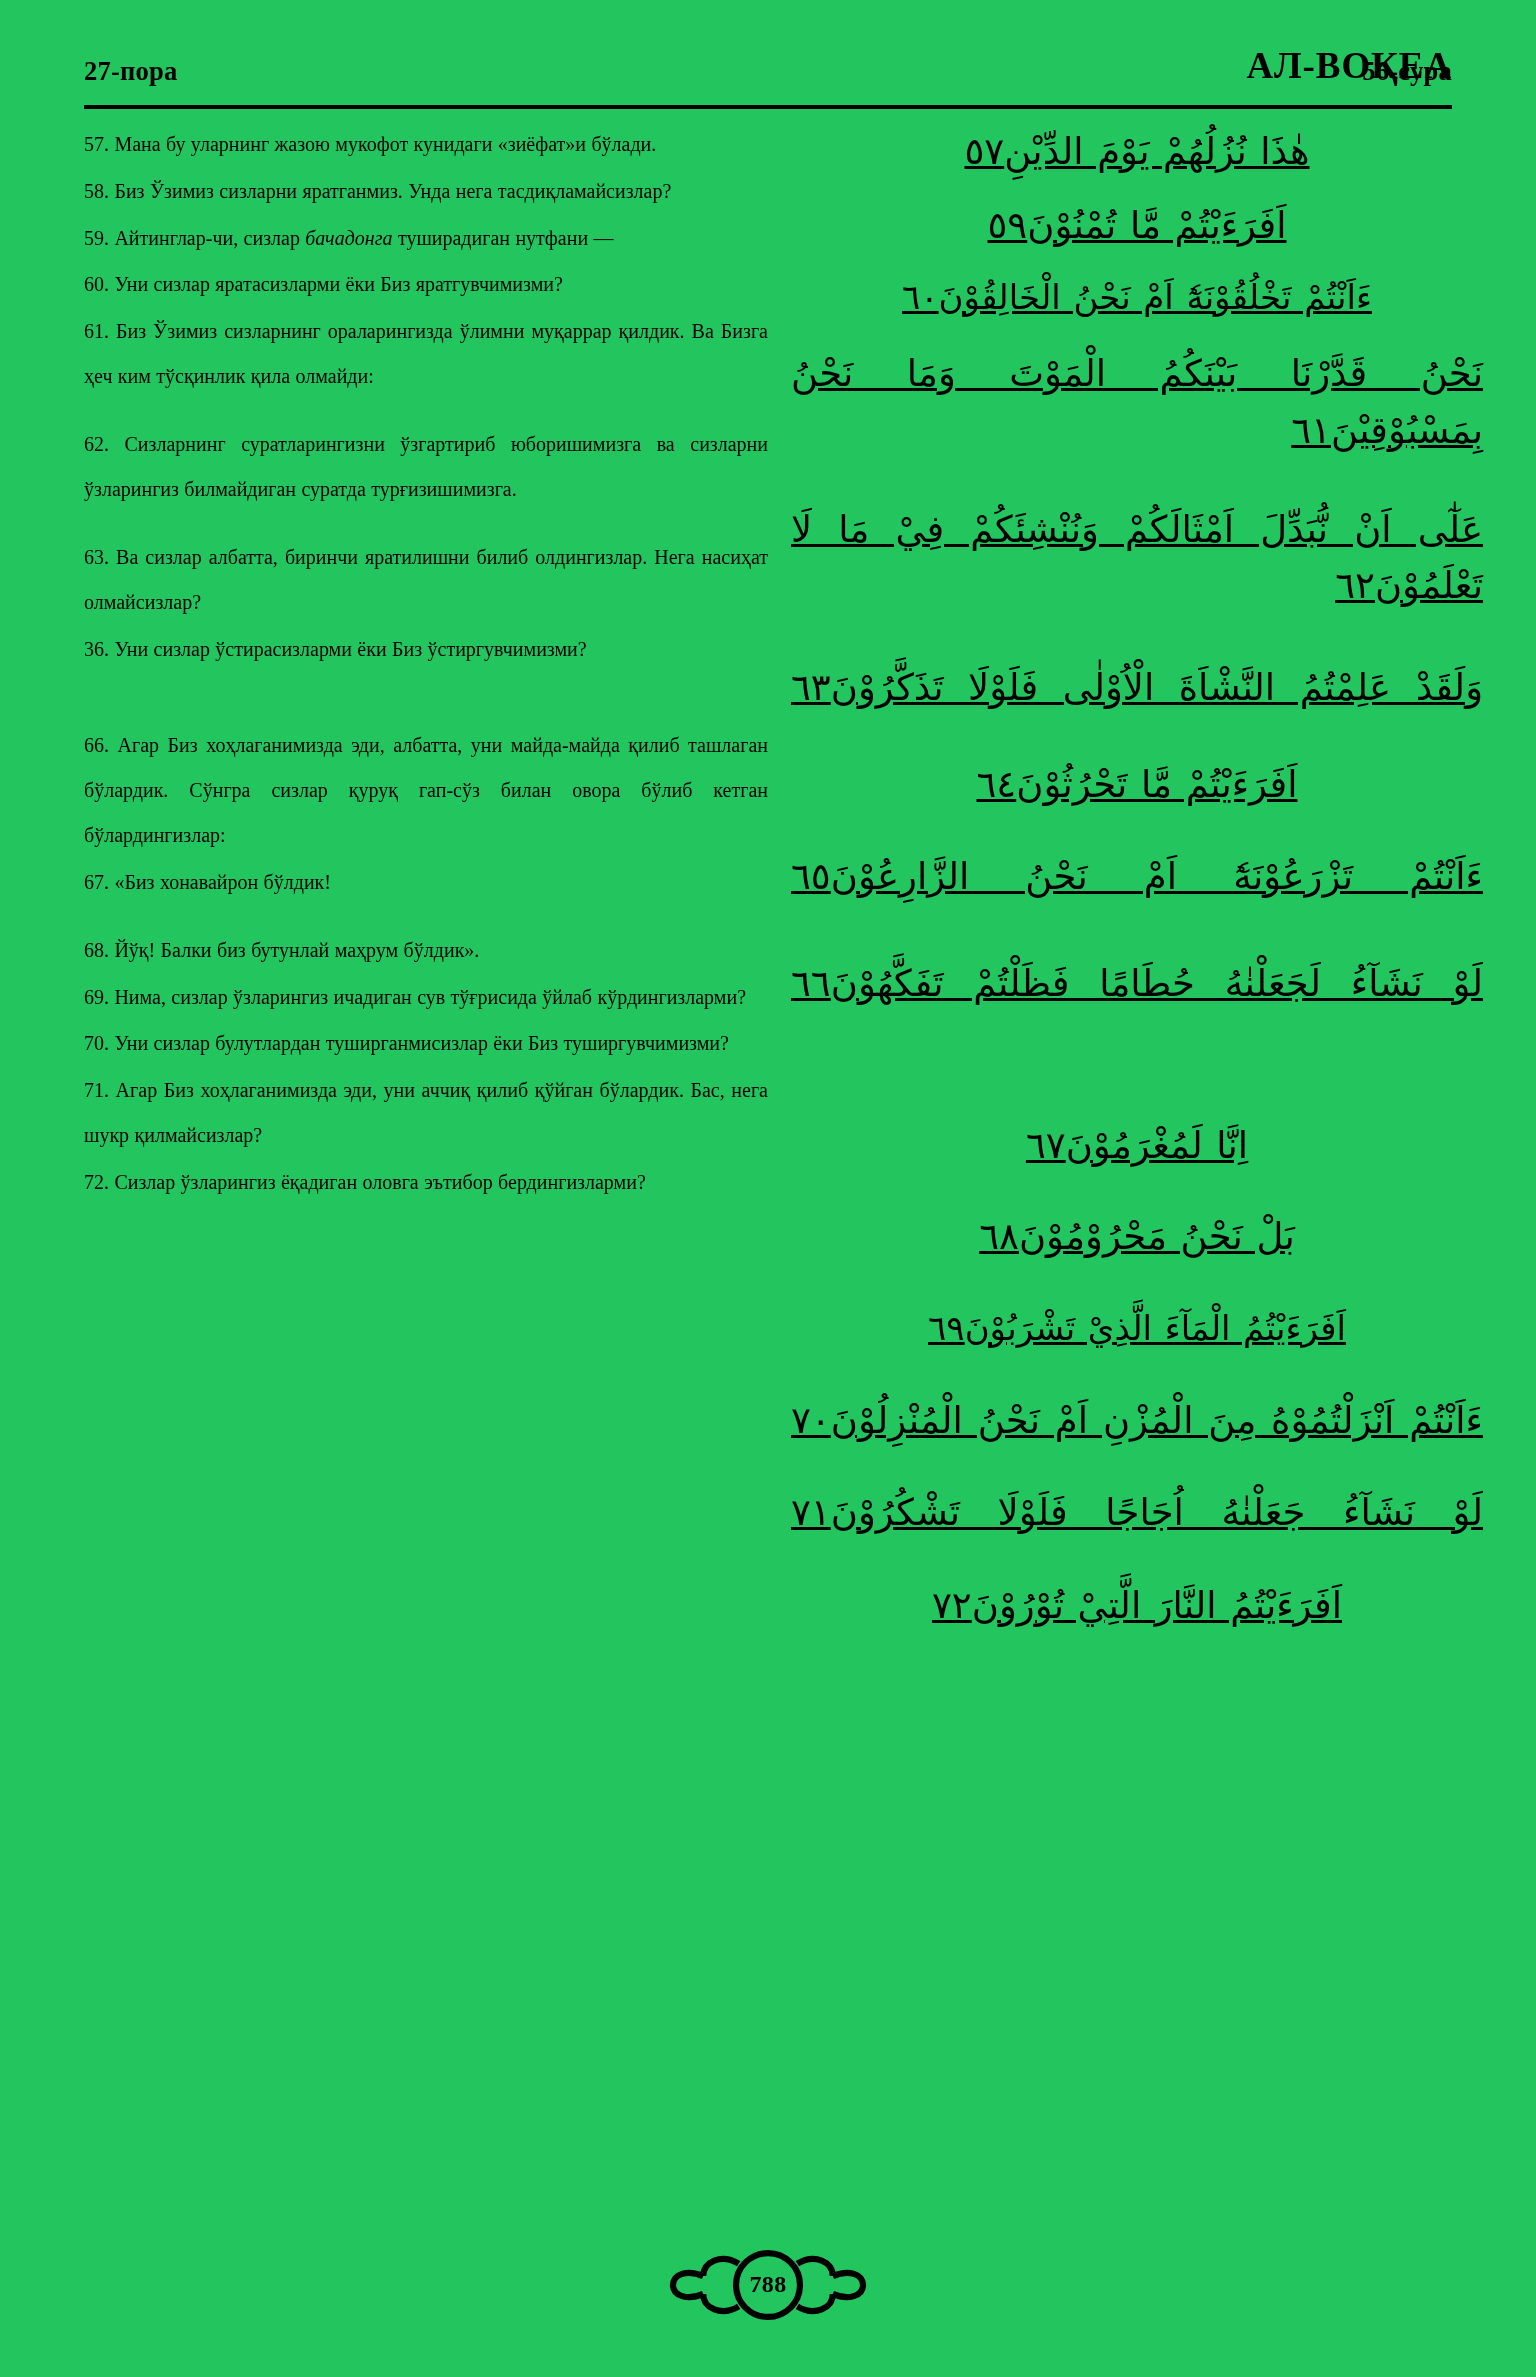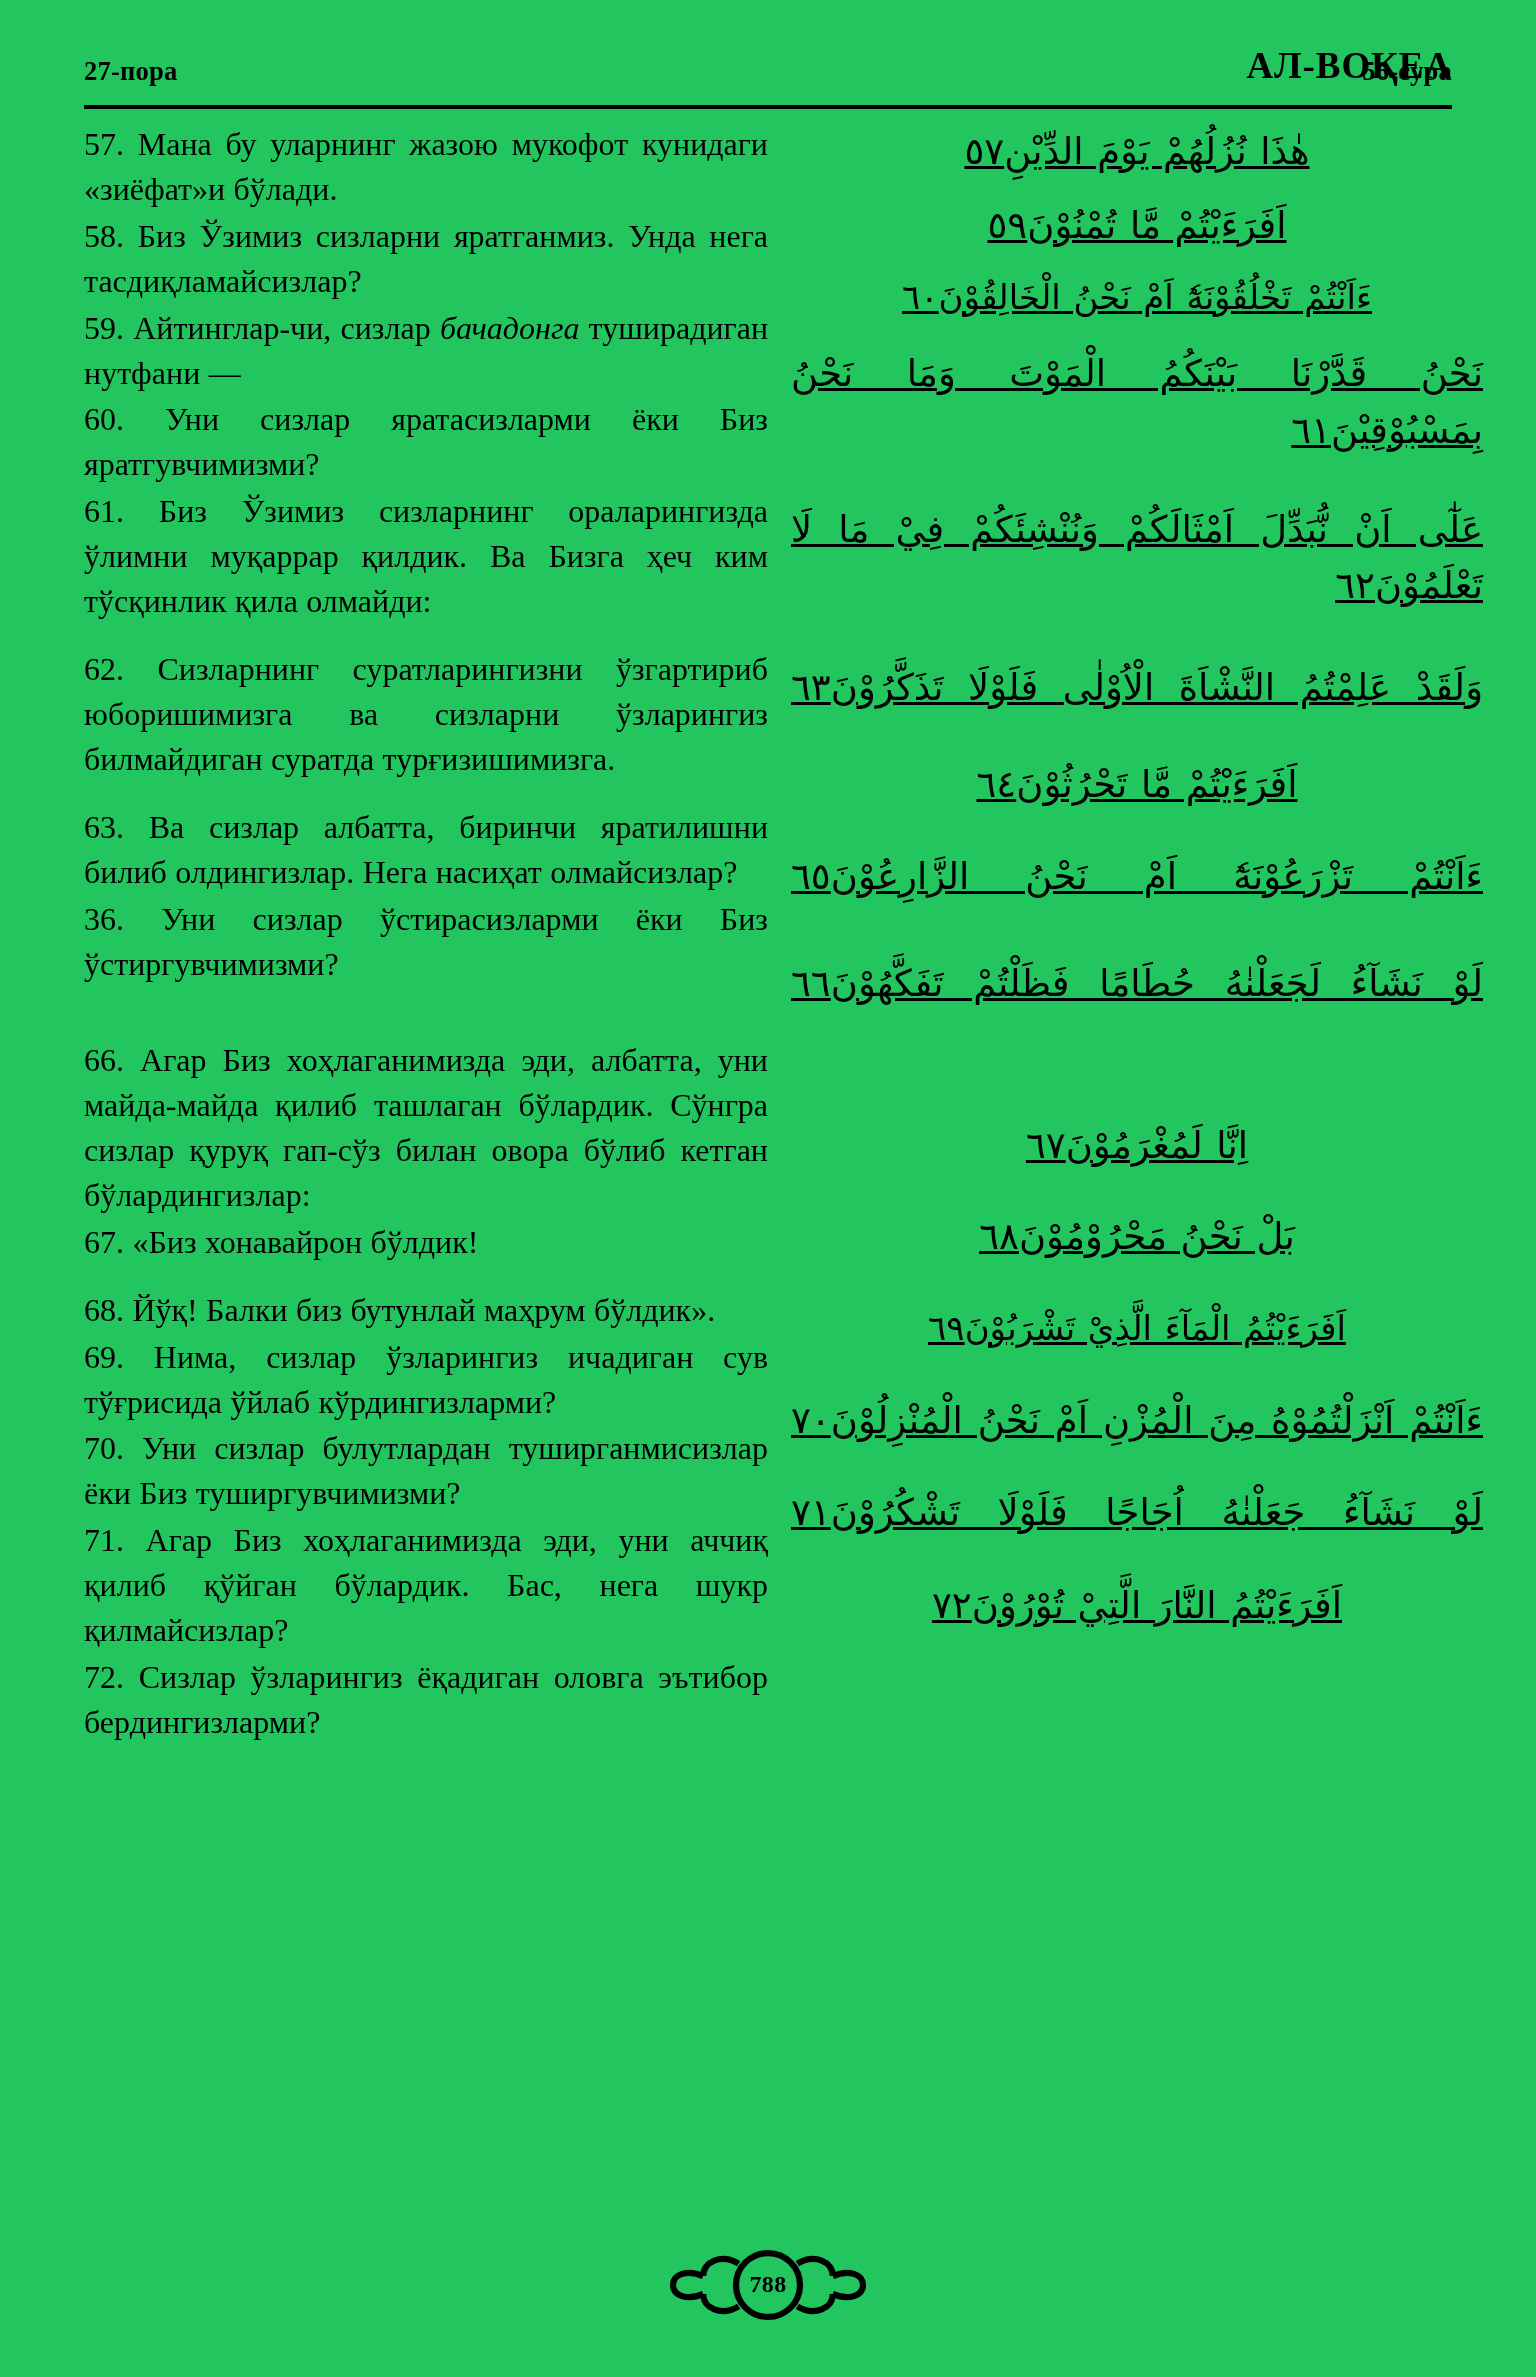--- a/index.html
+++ b/index.html
@@ -71,21 +71,21 @@
   .col-ar {
     flex: 1 1 auto;
     box-sizing: border-box;
     padding-left: 7px;
     direction: rtl;
     text-decoration: underline;
   }
 
   
   .verse {
-    font-size: 32px;
+    font-size: 20px;
     line-height: 45px;
     text-align: justify;
     text-justify: inter-word;
     margin: 0 0 1.8px 0;
     hyphens: manual;
     word-spacing: 0.4px;
   }
   .verse .num { white-space: nowrap; }
   .verse.gap-before { margin-top: 23px; }
   .verse.gap-before-xl { margin-top: 51px; }

